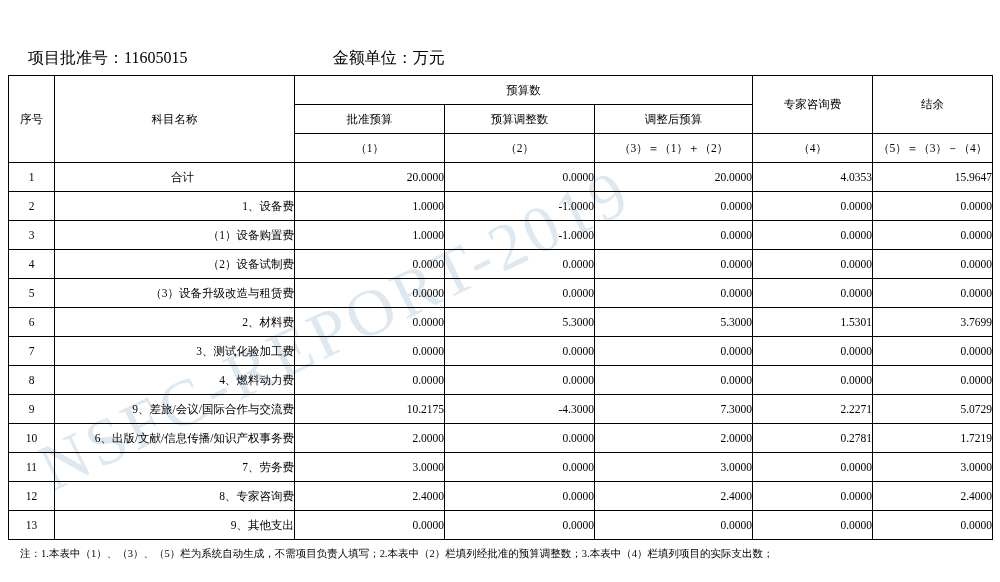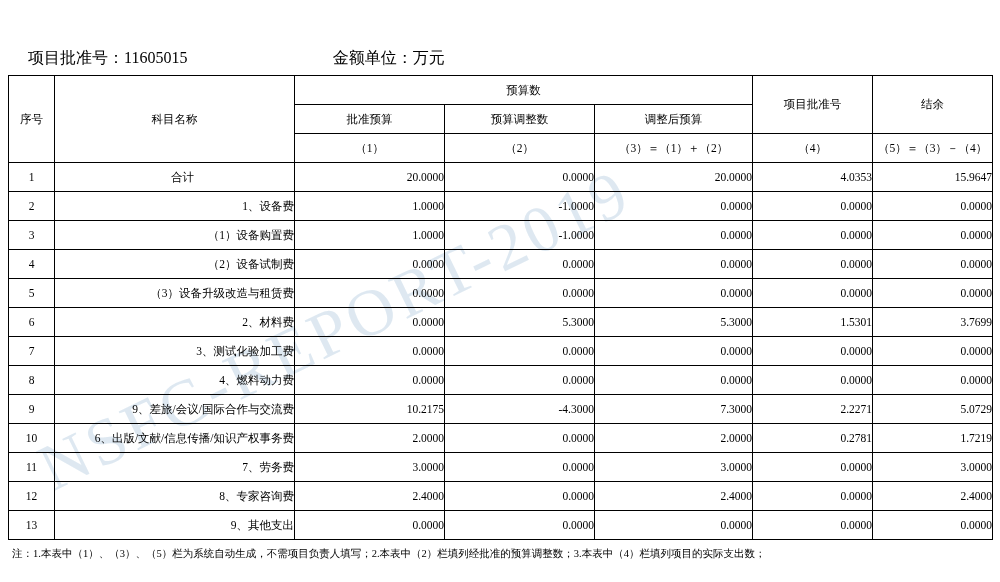--- a/index.html
+++ b/index.html
@@ -124,21 +124,21 @@
   }
   td.name.center {
     text-align: center;
     padding-left: 16px;
   }
   .hdr-sub {
     font-size: 11px;
   }
   .note {
     font-size: 10.5px;
-    margin: 6px 8px 0 8px;
+    margin: 6px 8px 0 16px;
     padding-left: 4px;
     line-height: 1.5;
   }
 </style>
 </head>
 <body>
 
 <div class="page">
 
   <div class="watermark">
@@ -165,21 +165,21 @@
         <col class="c-num2">
         <col class="c-num3">
         <col class="c-acc">
         <col class="c-bal">
       </colgroup>
       <thead>
         <tr>
           <th rowspan="3">序号</th>
           <th rowspan="3">科目名称</th>
           <th colspan="3">预算数</th>
-          <th rowspan="2">项目批准号</th>
+          <th rowspan="2">专家咨询费</th>
           <th rowspan="2">结余</th>
         </tr>
         <tr>
           <th>批准预算</th>
           <th>预算调整数</th>
           <th>调整后预算</th>
         </tr>
         <tr>
           <th class="hdr-sub">（1）</th>
           <th class="hdr-sub">（2）</th>

